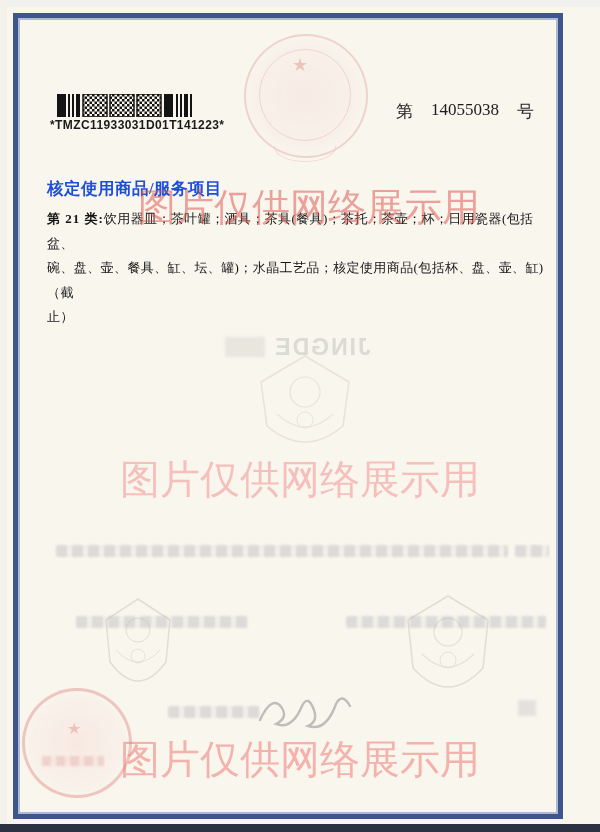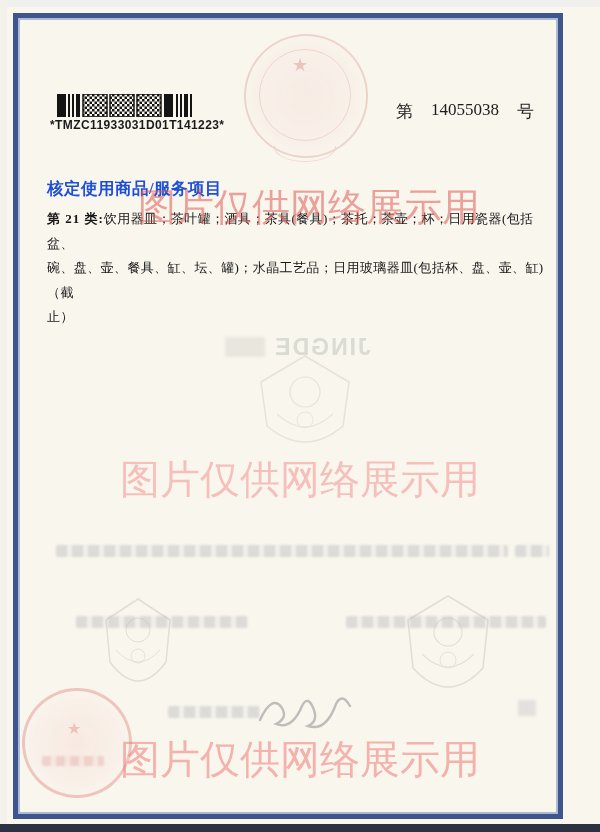--- a/index.html
+++ b/index.html
@@ -172,21 +172,21 @@
   <div class="abs regnum">
     <span>第</span>
     <span>14055038</span>
     <span>号</span>
   </div>
 
   <div class="abs sec-title">核定使用商品/服务项目</div>
 
   <div class="abs goods">
     <div><b>第 21 类:</b><span>饮用器皿；茶叶罐；酒具；茶具(餐具)；茶托；茶壶；杯；日用瓷器(包括盆、</span></div>
-    <div>碗、盘、壶、餐具、缸、坛、罐)；水晶工艺品；日用玻璃器皿(包括杯、盘、壶、缸)（截</div>
+    <div>碗、盘、壶、餐具、缸、坛、罐)；水晶工艺品；核定使用商品(包括杯、盘、壶、缸)（截</div>
     <div>止）</div>
   </div>
 
   <div class="abs wm wm-top">图片仅供网络展示用</div>
   <div class="abs wm wm-mid">图片仅供网络展示用</div>
   <div class="abs wm wm-bot">图片仅供网络展示用</div>
 
   <div class="abs scan-top"></div>
   <div class="abs scan-left"></div>
   <div class="abs scan-bottom"></div>

